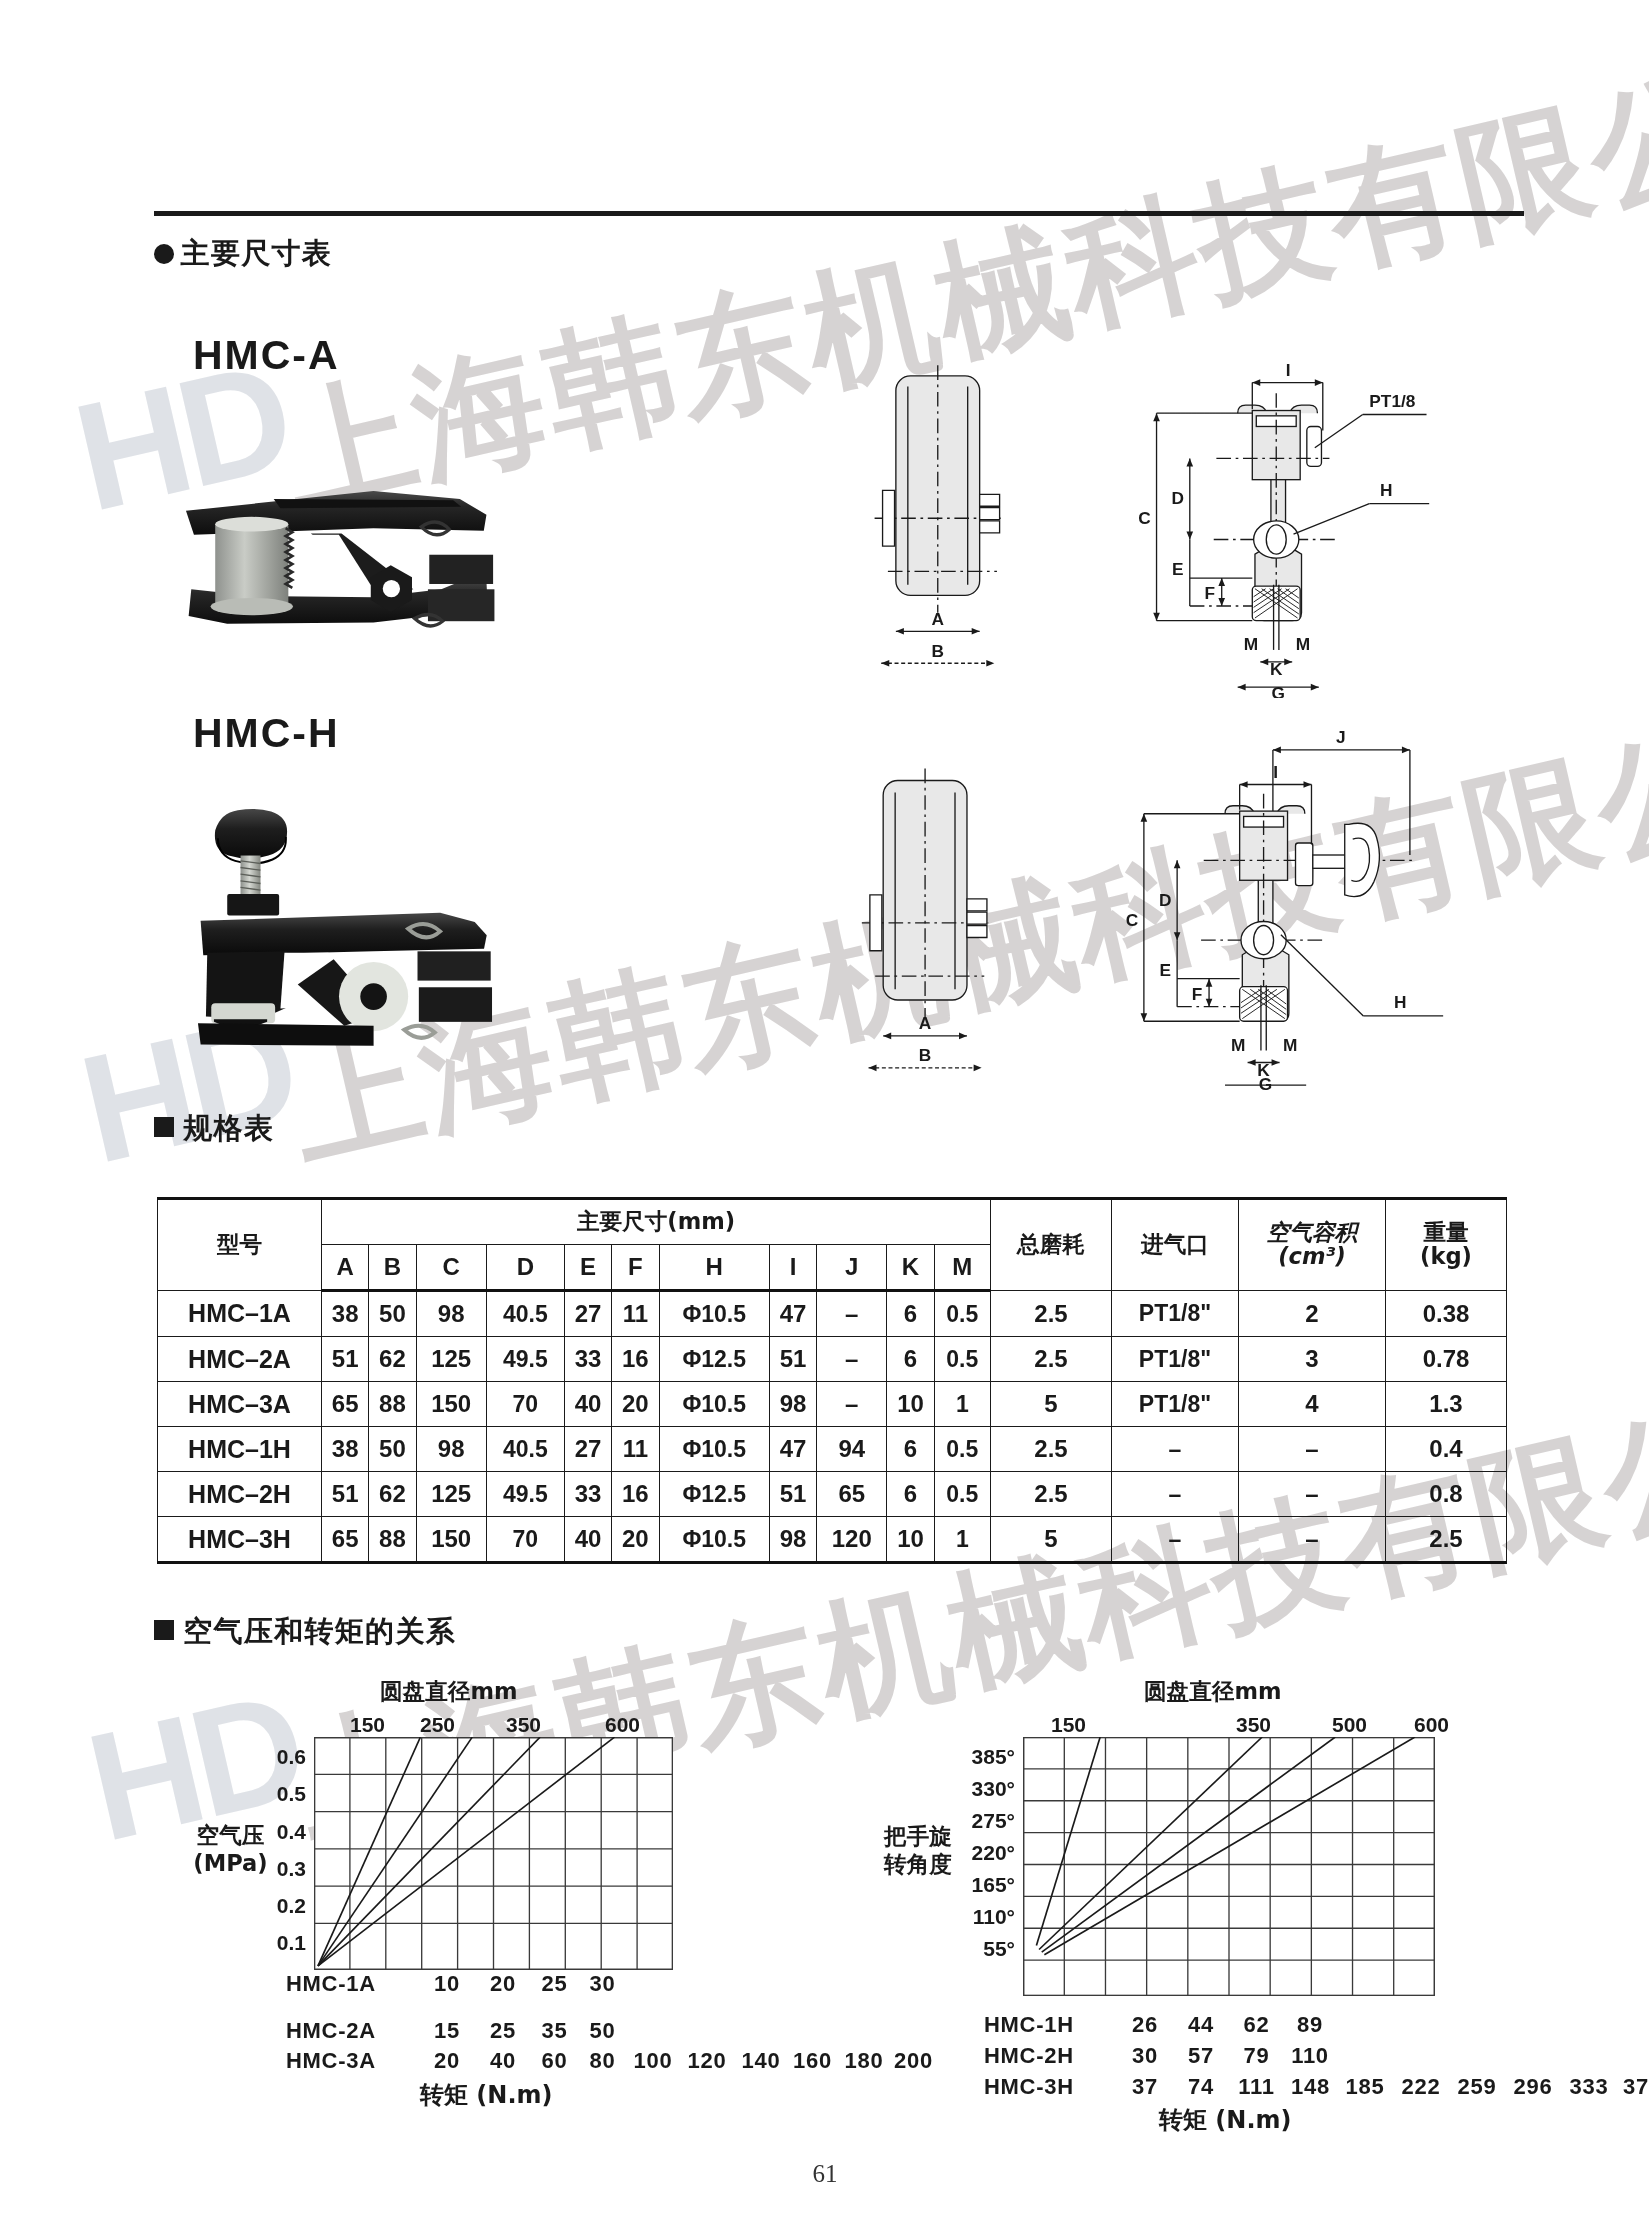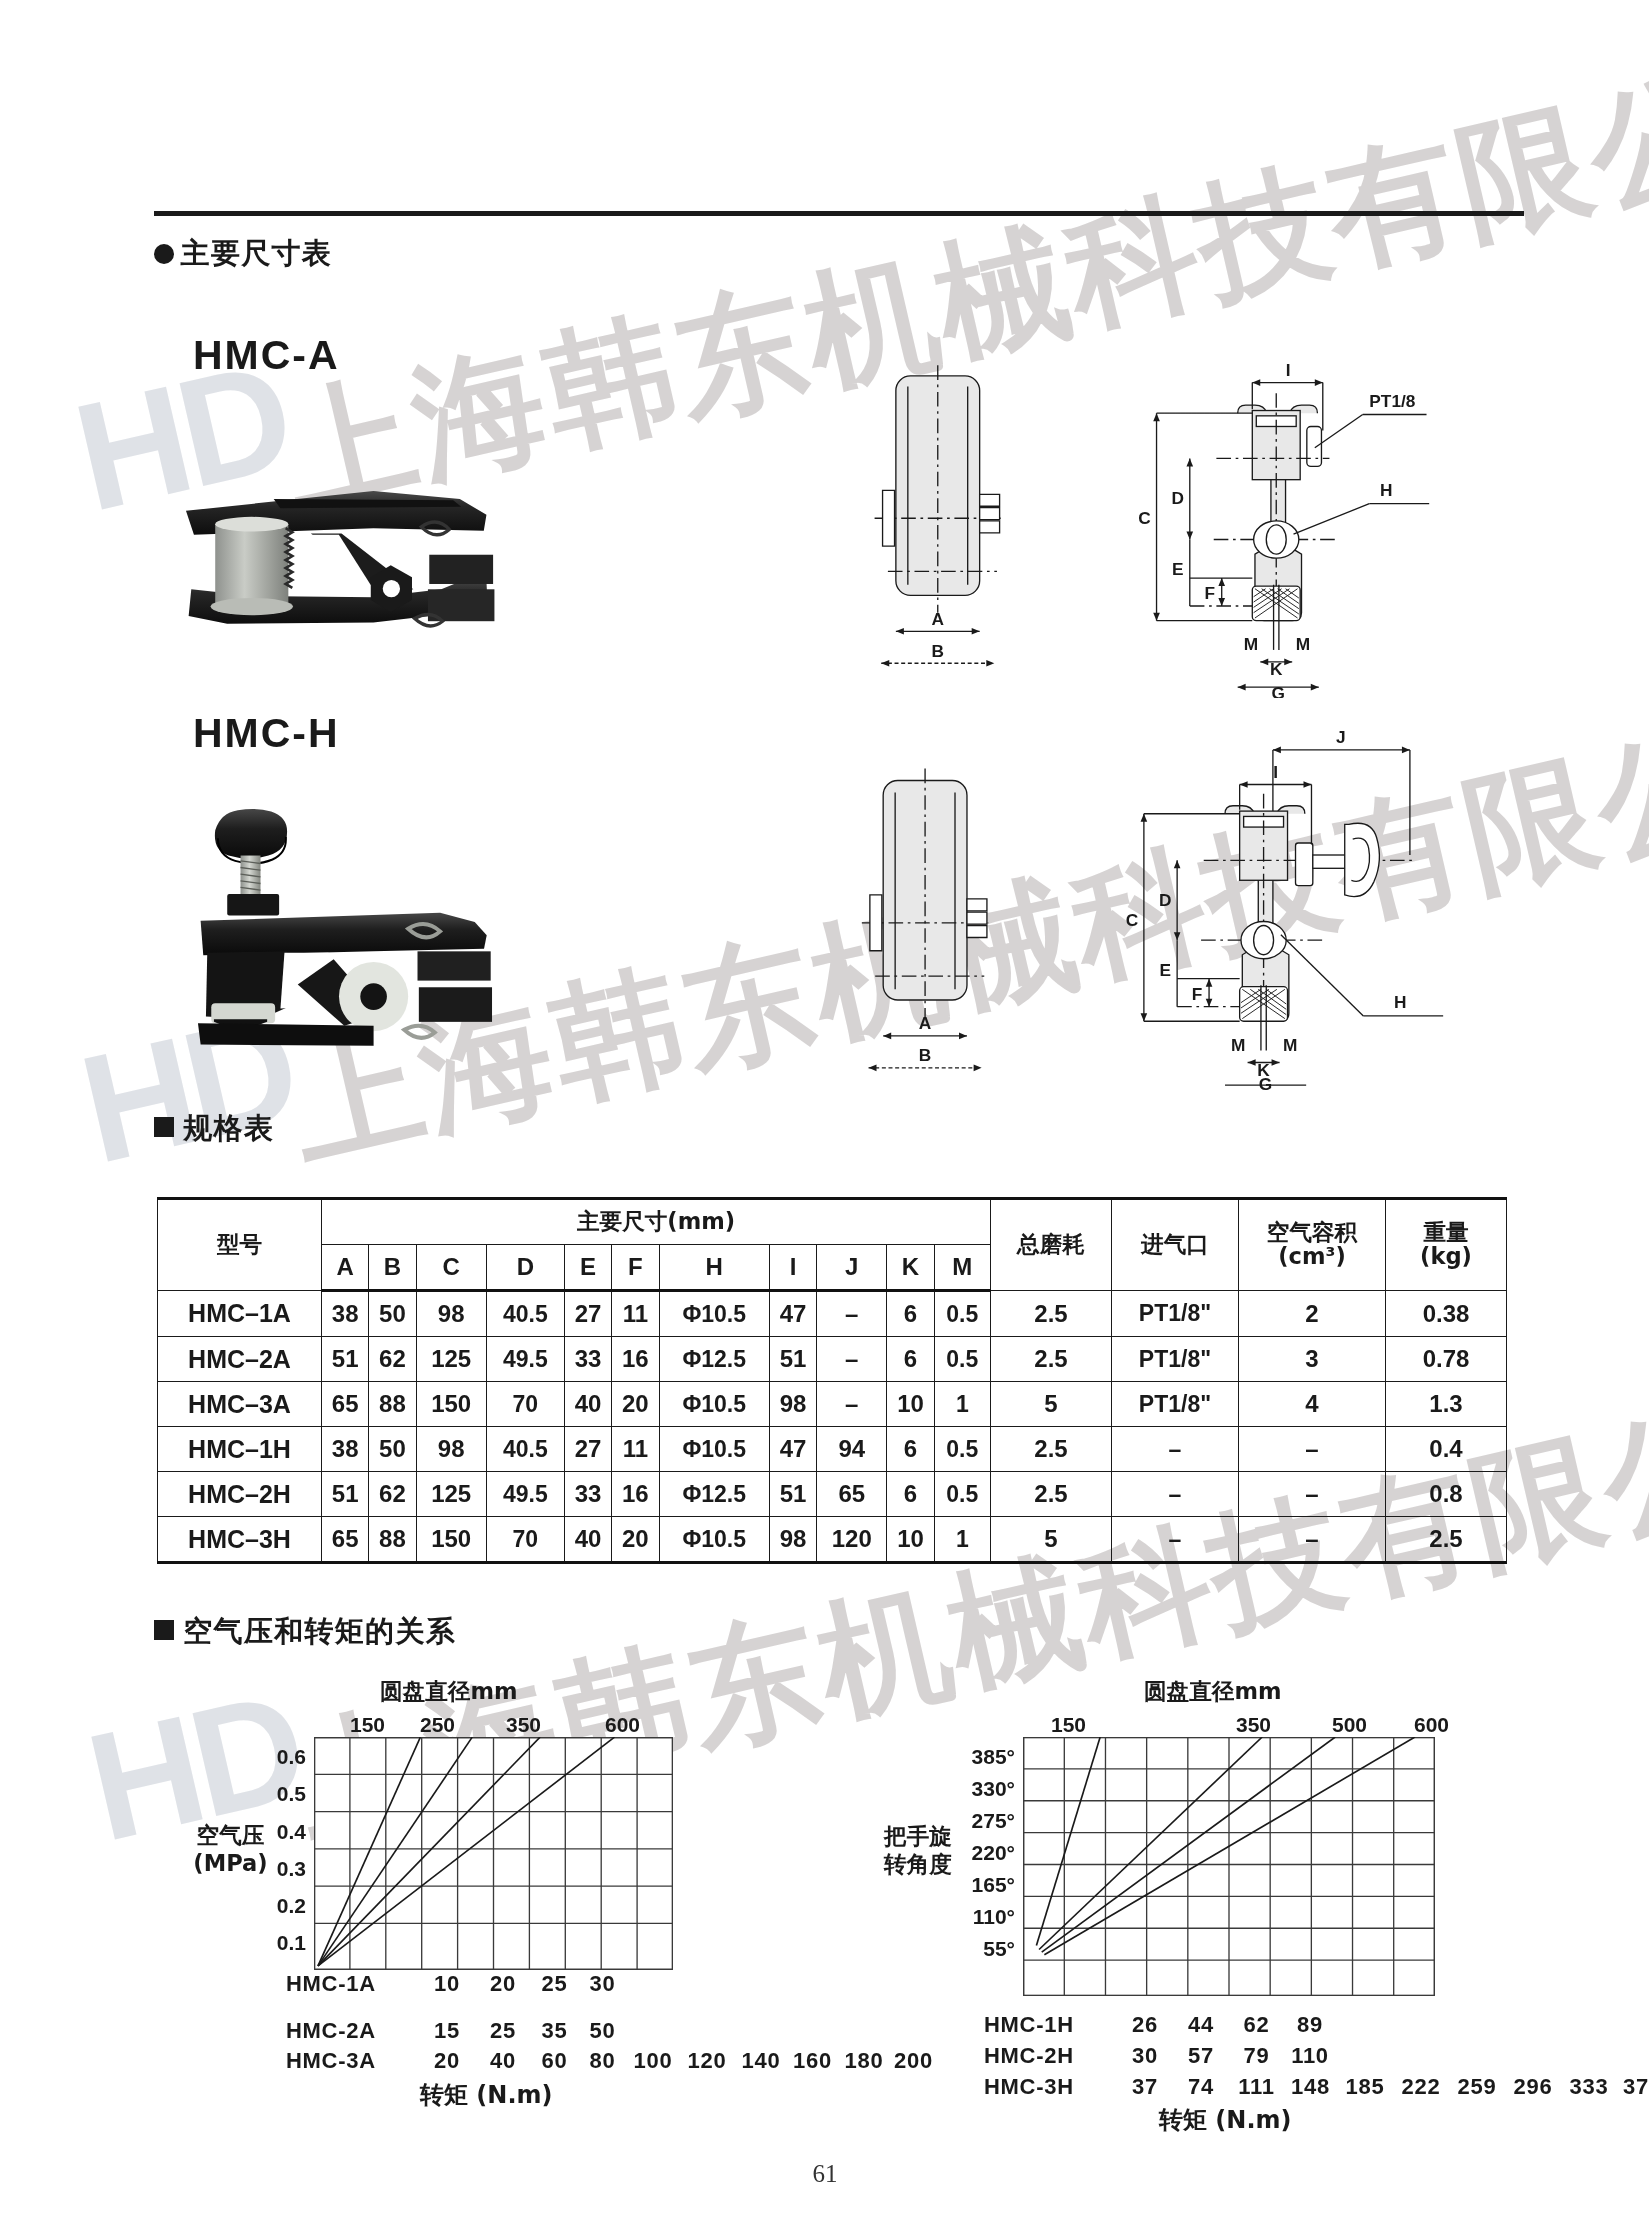--- a/index.html
+++ b/index.html
@@ -414,21 +414,21 @@
 
   <div class="sec-head" id="sec-spec"><span class="sq"></span><span>规格表</span></div>
 
   <table id="spec-table">
     <thead>
       <tr>
         <th rowspan="2" class="cjkcell outer-t" style="width:163px;">型号</th>
         <th colspan="11" class="cjkcell outer-t">主要尺寸(mm)</th>
         <th rowspan="2" class="cjkcell outer-t" style="width:120px;">总磨耗</th>
         <th rowspan="2" class="cjkcell outer-t" style="width:126px;">进气口</th>
-        <th rowspan="2" class="cjkcell outer-t" style="width:146px;">
+        <th rowspan="2" class="cjkcell outer-t" style="width:146px;font-style:italic;">
           <div>空气容积</div>
           <div>(cm³)</div>
         </th>
         <th rowspan="2" class="cjkcell outer-t" style="width:120px;">
           <div>重量</div>
           <div>(kg)</div>
         </th>
       </tr>
       <tr>
         <th class="thick-b">A</th>

